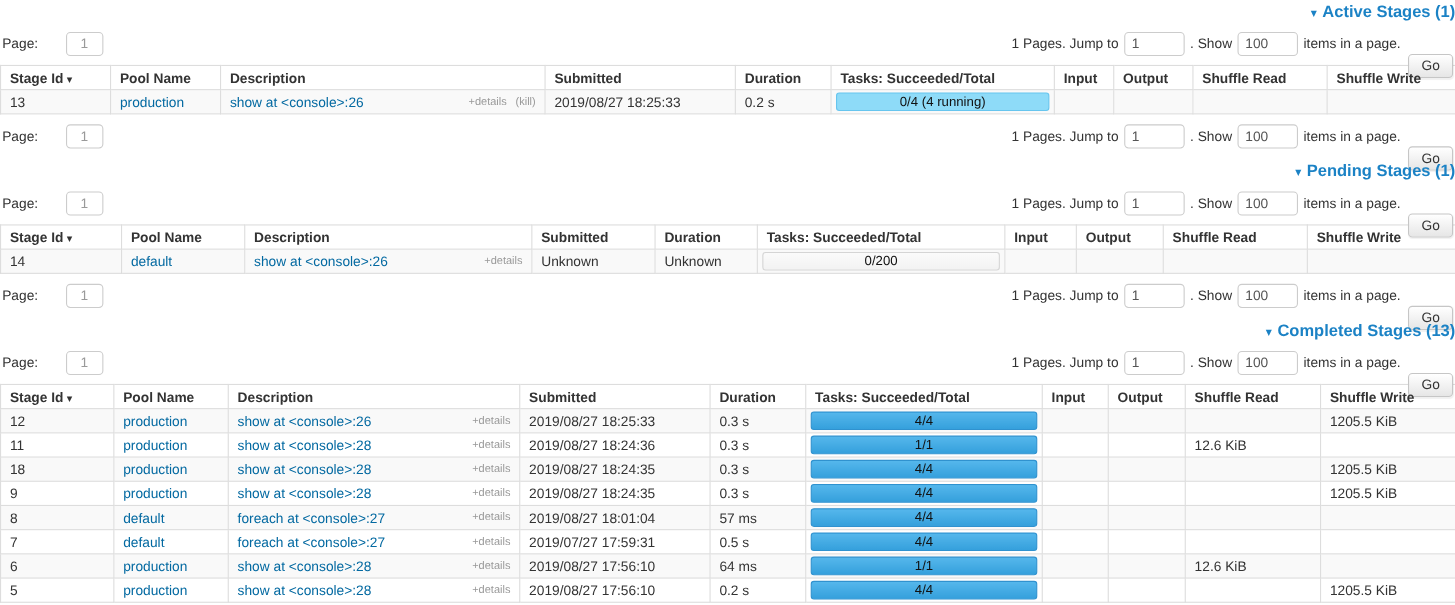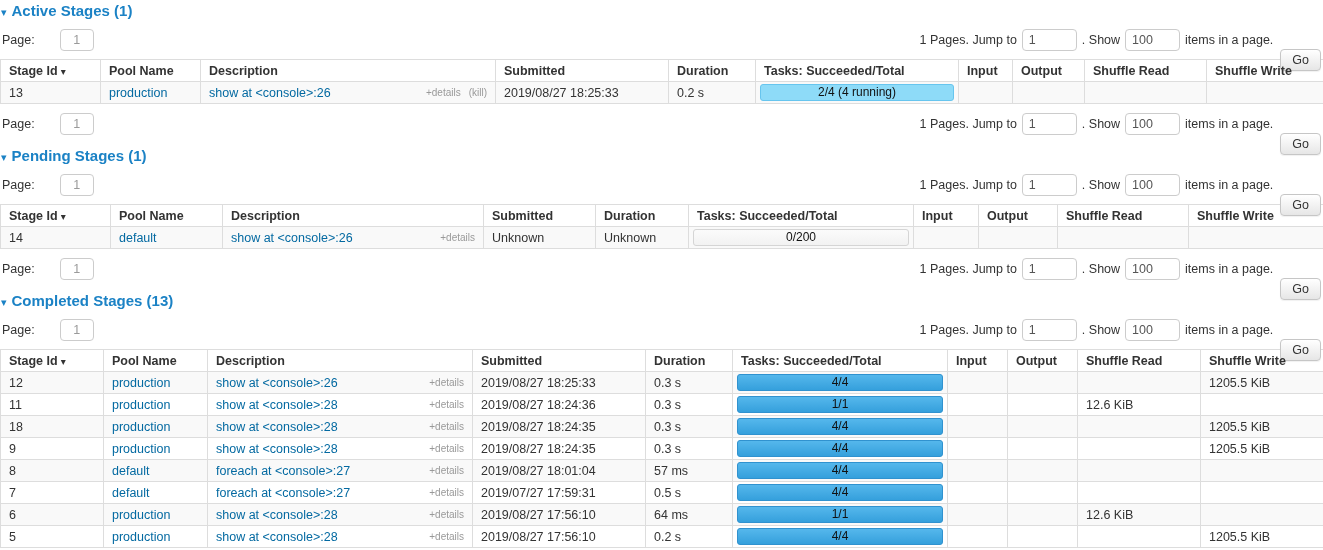--- a/index.html
+++ b/index.html
@@ -5,21 +5,21 @@
   * { box-sizing: border-box; }
   html, body { margin: 0; padding: 0; }
   body {
     width: 1323px; height: 550px; overflow: hidden;
     background: #ffffff; color: #333333;
     font-family: "Liberation Sans", "DejaVu Sans", sans-serif;
     font-size: 12.5px;
   }
   .section-title {
     color: #1b82c5; font-size: 15px; font-weight: bold;
-    margin: 11px 0 5px 1px; line-height: 16px;
+    margin: 11px 0 5px 1px; line-height: 16px; text-align: right;
   }
   .section-title.first { margin-top: 3px; }
   .section-title .arrow { font-size: 11px; margin-right: 5px; display: inline-block; }
   .pag-row {
     display: flex; justify-content: space-between; align-items: center;
     margin: 6px 2px; height: 27px;
   }
   .pag-left { display: flex; align-items: center; gap: 18px; }
   .page-box {
     display: inline-block; width: 34px; text-align: center;
@@ -119,21 +119,21 @@
       <td><a class="lnk">production</a></td>
       <td>
           <div class="desc-flex">
             <a class="lnk">show at &lt;console&gt;:26</a>
             <span class="desc-right"><span>+details</span><span>(kill)</span></span>
           </div>
         </td>
       <td>2019/08/27 18:25:33</td>
       <td>0.2 s</td>
       <td class="cell-bar">
-          <div class="progress bar-running"><span>2/4 (4 running)</span></div>
+          <div class="progress bar-running"><span>0/4 (4 running)</span></div>
         </td>
       <td></td>
       <td></td>
       <td></td>
       <td></td>
     </tr>
   </tbody>
 </table>
 
 <div class="pag-row">

